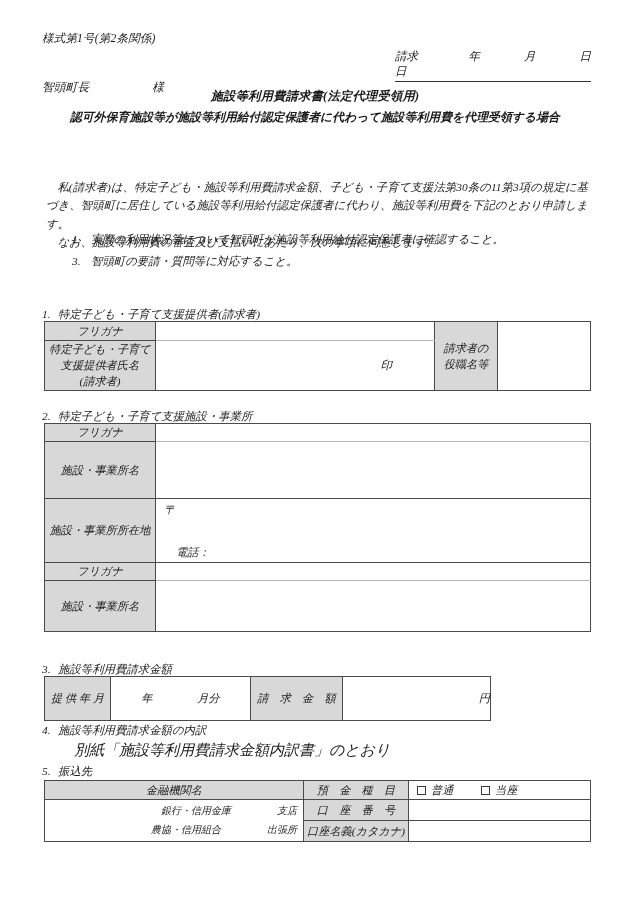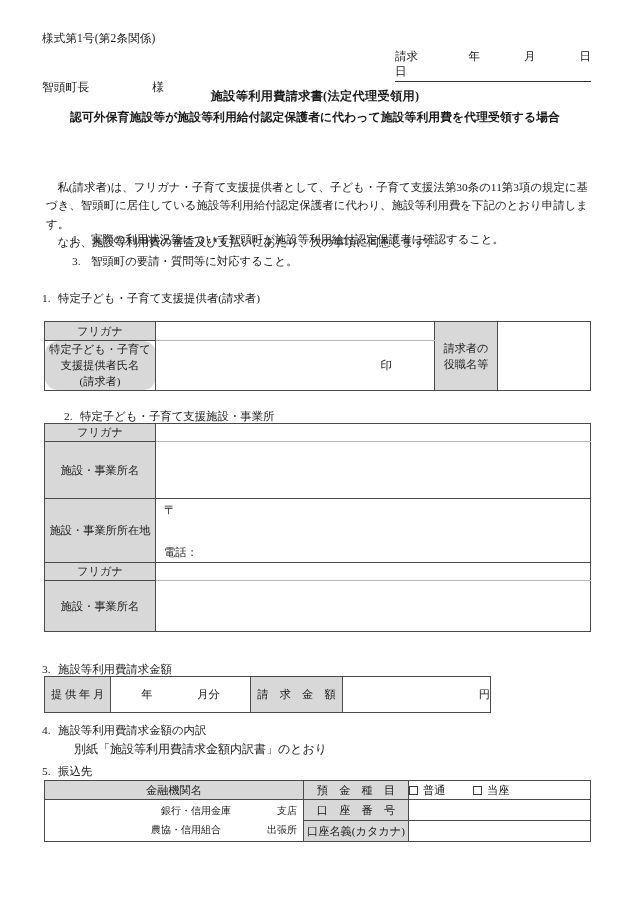--- a/index.html
+++ b/index.html
@@ -7,21 +7,21 @@
   body {
     width: 630px;
     height: 903px;
     background: #ffffff;
     font-family: "Liberation Serif", "DejaVu Serif", serif;
     color: #1a1a1a;
     font-size: 11.2px;
     position: relative;
     overflow: hidden;
   }
-  .page { position: relative; width: 630px; height: 903px; padding: 0; }
+  .page { position: relative; width: 630px; height: 903px; padding: 0; font-style: italic; }
 
   
   .form-no { position: absolute; left: 42px; top: 31px; font-size: 11.5px; letter-spacing: .2px; }
 
   .date-line {
     position: absolute; left: 395px; top: 49px; width: 196px;
     border-bottom: 1px solid #333;
     padding-bottom: 2px;
     display: flex; align-items: baseline;
     font-size: 11.5px;
@@ -59,26 +59,26 @@
     vertical-align: middle;
   }
   td.gray { background: #d8d8d8; text-align: center; }
   td.white { background: #ffffff; }
   .lbl3 { line-height: 1.45; text-align: center; }
 
   .dashline { border-bottom: 1px solid #b7b7b7 !important; }
 
   .inkan { text-align: right; padding-right: 42px; font-size: 11.5px; }
   .postal { padding: 2px 0 0 8px; font-size: 12px; }
-  .tel { padding: 0 0 2px 8px; font-size: 11.2px; }
+  .tel { padding: 0 0 2px 20px; font-size: 11.2px; }
 
   .amt-year { text-align: center; font-size: 11.3px; }
   .yen { text-align: right; padding-right: 18px; }
 
-  .note4 { position: absolute; font-size: 12px; }
+  .note4 { position: absolute; font-size: 15px; }
 
   .chk { display: inline-block; width: 9px; height: 9px; border: 1px solid #3a3a3a; margin-right: 5px; vertical-align: -1px; background:#fff; }
 
   .bank-names { line-height: 1.85; font-size: 10px; }
   .bank-row { display: flex; justify-content: flex-end; align-items: baseline; padding-right: 6px; }
   .bank-row .nm { }
   .bank-row .br { margin-left: 46px; }
 
   .acct-boxes { display: flex; height: 100%; }
   .acct-boxes i { flex: 1 1 0; border-right: 1px solid #4a4a4a; font-style: normal; }
@@ -100,34 +100,34 @@
 
   <div class="addressee">
     <span>智頭町長</span>
     <span class="sama">様</span>
   </div>
 
   <div class="title">施設等利用費請求書(法定代理受領用)</div>
   <div class="subtitle">認可外保育施設等が施設等利用給付認定保護者に代わって施設等利用費を代理受領する場合</div>
 
   <div class="body-para">
-    <span class="ind">私(請求者)は、フリガナ・子育て支援提供者として、子ども・子育て支援法第30条の11第3項の規定に基づき、智頭町に居住している施設等利用給付認定保護者に代わり、施設等利用費を下記のとおり申請します。</span>
+    <span class="ind">私(請求者)は、特定子ども・施設等利用費請求金額、子ども・子育て支援法第30条の11第3項の規定に基づき、智頭町に居住している施設等利用給付認定保護者に代わり、施設等利用費を下記のとおり申請します。</span>
     <span class="ind">なお、施設等利用費の審査及び支払いにあたり、次の事項に同意します。</span>
   </div>
 
   <div class="agree-list">
     <div>
       <span class="num">1.</span><span>実際の利用状況等について智頭町が施設等利用給付認定保護者に確認すること。</span>
     </div>
     <div>
       <span class="num">3.</span><span>智頭町の要請・質問等に対応すること。</span>
     </div>
   </div>
 
-  <div class="sec-label" style="left:42px; top:291px;">
+  <div class="sec-label" style="left:42px; top:307px;">
     <span class="num">1.</span><span>特定子ども・子育て支援提供者(請求者)</span>
   </div>
 
   <table class="f" style="left:44px; top:321px; width:546px;">
     <colgroup>
       <col style="width:111px">
         <col style="width:279px">
         <col style="width:63px">
         <col style="width:93px">
     </colgroup>
@@ -137,35 +137,35 @@
       <td class="white dashline"></td>
       <td class="gray" rowspan="2">
         <div class="lbl3">
           <span>請求者の</span><br>
           <span>役職名等</span>
         </div>
       </td>
       <td class="white" rowspan="2"></td>
     </tr>
     <tr>
-      <td class="gray" style="height:48px;border-radius:13px;">
+      <td class="gray" style="height:48px;">
         <div class="lbl3">
           <span>特定子ども・子育て</span><br>
           <span>支援提供者氏名</span><br>
           <span>(請求者)</span>
         </div>
       </td>
       <td class="white">
         <div class="inkan">印</div>
       </td>
     </tr>
   </tbody>
     </table>
 
-  <div class="sec-label" style="left:42px; top:409px;margin-left:22px;">
+  <div class="sec-label" style="left:42px; top:409px;">
     <span class="num">2.</span><span>特定子ども・子育て支援施設・事業所</span>
   </div>
 
   <table class="f" style="left:44px; top:423px; width:546px;">
     <colgroup>
         <col style="width:111px">
         <col style="width:435px">
       </colgroup>
     <tbody>
         <tr>
@@ -202,21 +202,21 @@
 
   <table class="f" style="left:44px; top:676px; width:446px;">
     <colgroup>
         <col style="width:66px">
         <col style="width:140px">
         <col style="width:92px">
         <col style="width:148px">
       </colgroup>
     <tbody>
         <tr>
-      <td class="gray" style="height:36px;">提 供 年 月</td>
+      <td class="gray" style="height:44px;">提 供 年 月</td>
       <td class="white amt-year">
         <span>年</span>
         <span style="margin-left:42px;text-align:right;">月分</span>
       </td>
       <td class="gray">請　求　金　額</td>
       <td class="white yen">
         <span>円</span>
       </td>
     </tr>
   </tbody>
@@ -234,21 +234,21 @@
   <table class="f" style="left:44px; top:780px; width:546px;">
     <colgroup>
         <col style="width:259px">
         <col style="width:105px">
         <col style="width:182px">
       </colgroup>
     <tbody>
         <tr>
       <td class="gray" style="height:19px;">金融機関名</td>
       <td class="gray">預　金　種　目</td>
-      <td class="white" style="">
+      <td class="white" style="padding-left:8px;">
         <span class="chk"></span><span>普通</span>
         <span style="display:inline-block;width:22px;"></span>
         <span class="chk"></span><span>当座</span>
       </td>
     </tr>
     <tr>
       <td class="white" rowspan="2">
         <div class="bank-names">
           <div class="bank-row">
             <span class="nm">銀行・信用金庫</span>

